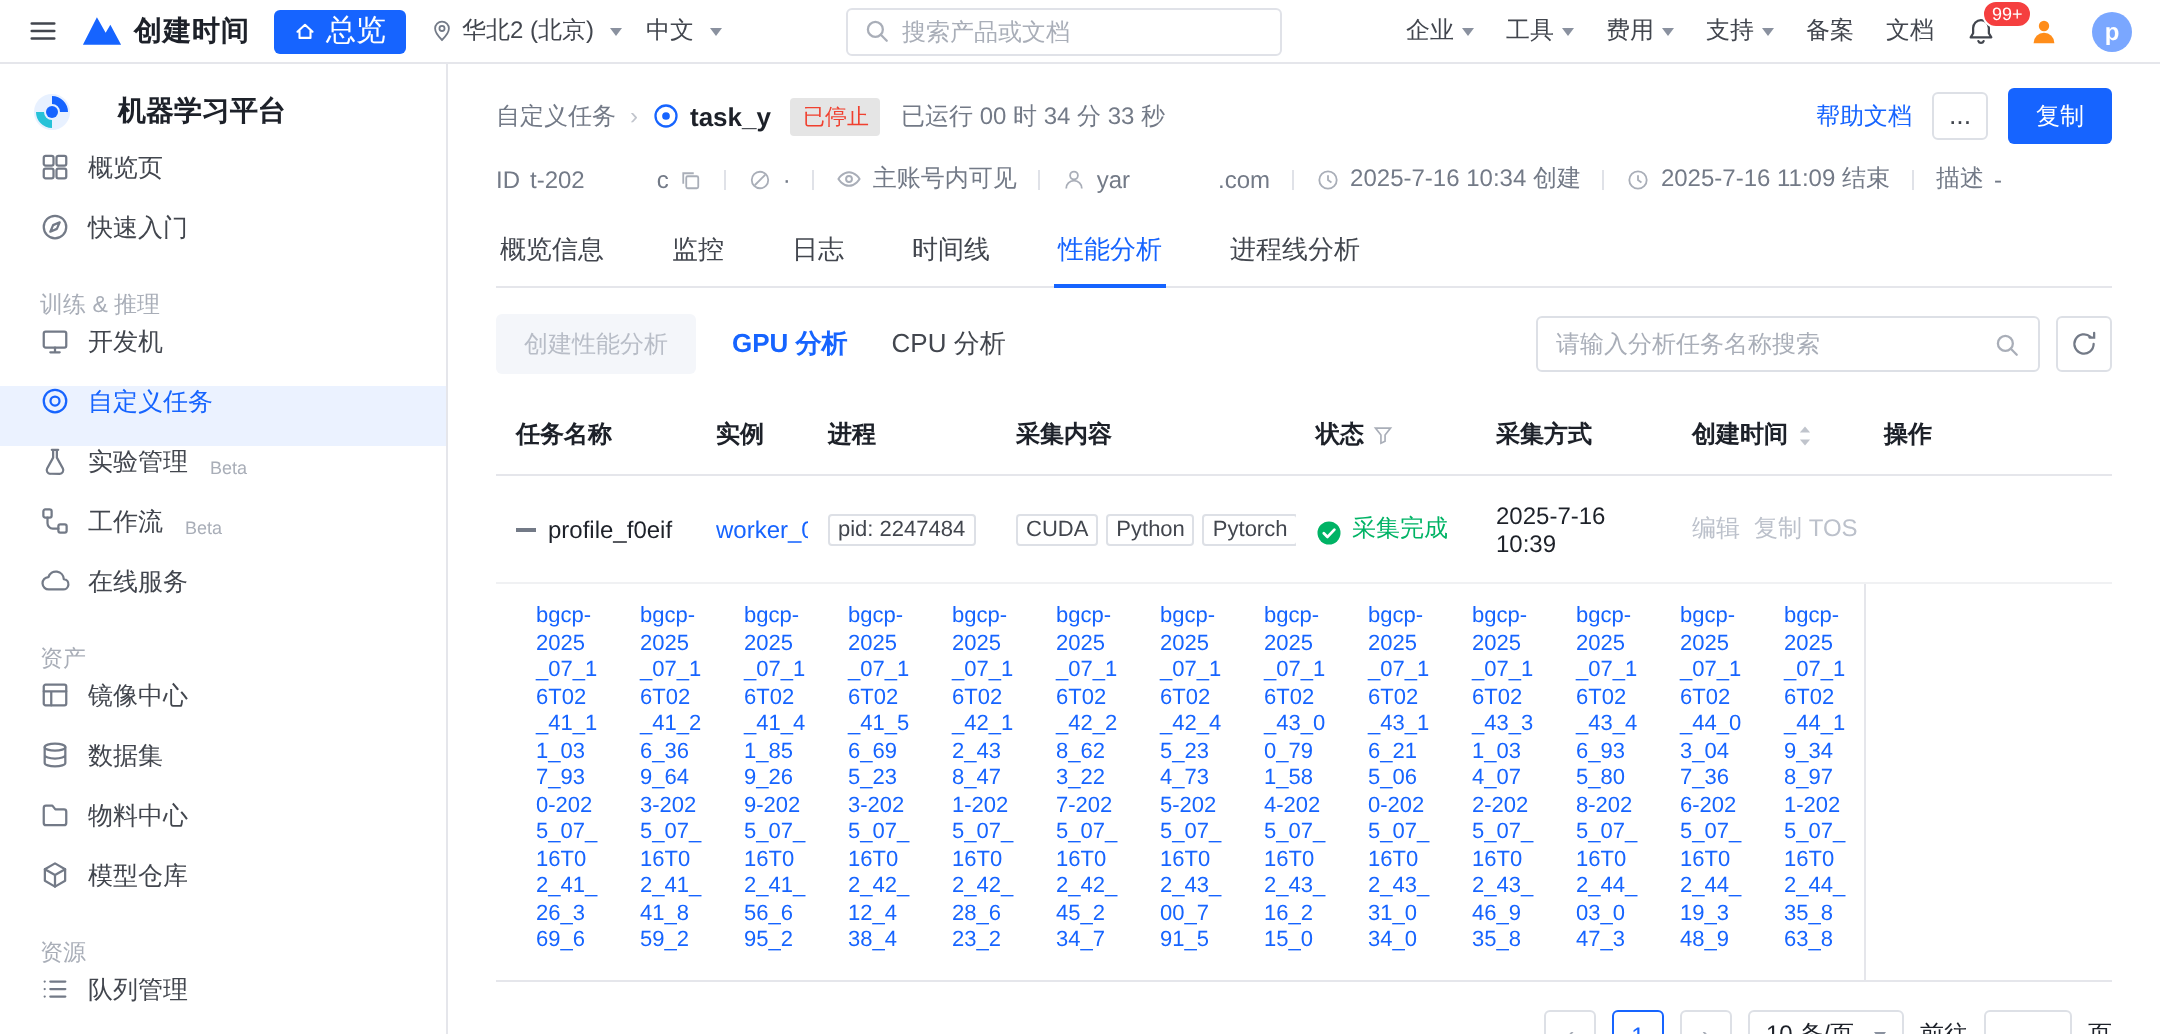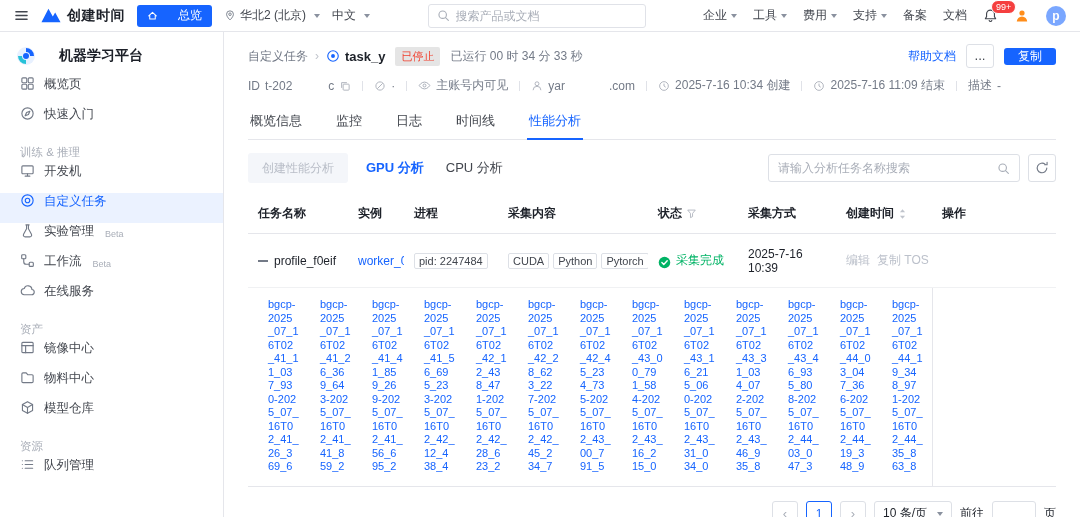--- a/index.html
+++ b/index.html
@@ -6,21 +6,21 @@
 html,body{width:1080px;height:517px;}
 body{font-family:"Liberation Sans","DejaVu Sans",sans-serif;font-size:12px;color:#1d2129;background:#fff;overflow:hidden;}
 svg{display:block;flex:none;}
 .si{width:15px;height:15px;fill:none;stroke:currentColor;stroke-width:1.2;stroke-linecap:round;stroke-linejoin:round;}
 .caret{width:0;height:0;border-left:3.5px solid transparent;border-right:3.5px solid transparent;border-top:4px solid #8a919f;margin-left:4px;flex:none;}
 
 .topbar{height:32px;display:flex;align-items:center;gap:12px;padding:0 14px;border-bottom:1px solid #e5e6eb;background:#fff;}
 .icon-btn{display:flex;align-items:center;cursor:pointer;}
 .logo{display:flex;align-items:center;gap:6px;cursor:pointer;}
 .logo-text{font-size:14px;font-weight:bold;letter-spacing:.5px;}
-.overview-pill{display:flex;align-items:center;gap:20px;background:#1664ff;color:#fff;border:none;border-radius:3px;height:22px;padding:0 10px;font-size:12px;cursor:pointer;font-family:inherit;}
+.overview-pill{display:flex;align-items:center;gap:5px;background:#1664ff;color:#fff;border:none;border-radius:3px;height:22px;padding:0 10px;font-size:15px;cursor:pointer;font-family:inherit;}
 .tb-item{display:flex;align-items:center;gap:4px;color:#42464e;cursor:pointer;}
 .tb-search{display:flex;align-items:center;gap:6px;width:218px;height:24px;border:1px solid #e0e2e8;border-radius:3px;padding:0 8px;margin-left:auto;background:#fff;}
 .tb-search input{border:none;outline:none;flex:1;font-size:12px;font-family:inherit;color:#1d2129;background:transparent;min-width:0;}
 .tb-search input::placeholder{color:#a9aeb8;}
 .tb-right{display:flex;align-items:center;gap:16px;margin-left:auto;}
 .tb-menu{display:flex;align-items:center;color:#42464e;cursor:pointer;}
 .bell-wrap{position:relative;cursor:pointer;}
 .badge{position:absolute;top:-8px;left:8px;background:#f53f3f;color:#fff;font-size:9px;line-height:12px;padding:0 4px;border-radius:7px;border:1px solid #fff;}
 .avatar{width:20px;height:20px;border-radius:50%;background:#7aa7ff;color:#fff;display:flex;align-items:center;justify-content:center;font-size:12px;font-weight:bold;cursor:pointer;}
 
@@ -38,21 +38,21 @@
 .page-head{padding:12px 24px 0;}
 .bc-row{display:flex;align-items:center;}
 .bc-root{color:#737a87;cursor:pointer;}
 .bc-sep{color:#c0c4cc;margin:0 7px;}
 .task-name{font-weight:bold;font-size:13px;margin-left:5px;}
 .badge-stop{margin-left:10px;background:#e5e5e5;color:#f0402f;border-radius:2px;padding:2px 6px;font-size:11px;}
 .runtime{margin-left:10px;color:#737a87;}
 .bc-right{margin-left:auto;display:flex;align-items:center;gap:10px;}
 .help-link{color:#1664ff;cursor:pointer;}
 .more-btn{width:28px;height:24px;border:1px solid #dde0e6;border-radius:3px;background:#fff;color:#42464e;cursor:pointer;font-family:inherit;line-height:8px;}
-.copy-btn{height:17px;padding:0 14px;background:#1664ff;color:#fff;border:none;border-radius:3px;font-size:12px;cursor:pointer;font-family:inherit;}
+.copy-btn{height:28px;padding:0 14px;background:#1664ff;color:#fff;border:none;border-radius:3px;font-size:12px;cursor:pointer;font-family:inherit;}
 .meta-row{display:flex;align-items:center;margin-top:9px;color:#737a87;gap:5px;}
 .vline{width:1px;height:10px;background:#e0e2e8;margin:0 6px;}
 .gap-id{display:inline-block;width:26px;}
 .gap-acct{display:inline-block;width:34px;}
 .tabs{display:flex;gap:30px;margin-top:11px;border-bottom:1px solid #e5e6eb;}
 .tab{padding:7px 2px 8px;font-size:13px;color:#42464e;cursor:pointer;}
 .tab.active{color:#1664ff;border-bottom:2px solid #1664ff;margin-bottom:-1px;}
 
 .toolbar{display:flex;align-items:center;margin:13px 24px 11px;}
 .create-btn{height:30px;padding:0 14px;background:#f4f6fa;color:#b8bdc7;border:none;border-radius:3px;font-size:12px;font-family:inherit;}
@@ -236,20 +236,27 @@
     <div class="grp">资产</div>
     <div class="side-item">
       <svg class="si" viewBox="0 0 16 16">
           <rect x="2" y="2.5" width="12" height="11" rx="1"></rect>
           <path d="M2 6h12M6 6v7.5"></path>
         </svg>
       <span>镜像中心</span>
     </div>
     <div class="side-item">
       <svg class="si" viewBox="0 0 16 16">
+          <ellipse cx="8" cy="3.8" rx="5.5" ry="1.9"></ellipse>
+          <path d="M2.5 3.8v8.4c0 1 2.5 1.9 5.5 1.9s5.5-.9 5.5-1.9V3.8M2.5 8c0 1 2.5 1.9 5.5 1.9S13.5 9 13.5 8"></path>
+        </svg>
+      <span>数据集</span>
+    </div>
+    <div class="side-item">
+      <svg class="si" viewBox="0 0 16 16">
           <path d="M2 4.2a1.2 1.2 0 0 1 1.2-1.2h3.4L8.2 5h4.6A1.2 1.2 0 0 1 14 6.2v6a1.2 1.2 0 0 1-1.2 1.2H3.2A1.2 1.2 0 0 1 2 12.2Z"></path>
         </svg>
       <span>物料中心</span>
     </div>
     <div class="side-item">
       <svg class="si" viewBox="0 0 16 16">
           <path d="M8 1.8l5.4 3.1v6.2L8 14.2 2.6 11.1V4.9Z"></path>
           <path d="M8 8l5.4-3.1M8 8 2.6 4.9M8 8v6.2"></path>
         </svg>
       <span>模型仓库</span>
@@ -338,20 +345,21 @@
         <span class="vline"></span>
         <span>描述</span>
         <span>-</span>
       </div>
       <div class="tabs">
         <div class="tab">概览信息</div>
         <div class="tab">监控</div>
         <div class="tab">日志</div>
         <div class="tab">时间线</div>
         <div class="tab active">性能分析</div>
+        <div class="tab">进程线分析</div>
       </div>
     </div>
 
     <div class="toolbar">
       <button class="create-btn" disabled="">创建性能分析</button>
       <span class="mode gpu">GPU 分析</span>
       <span class="mode cpu">CPU 分析</span>
       <div class="tb2-right">
         <div class="an-search">
           <input placeholder="请输入分析任务名称搜索" style="">

